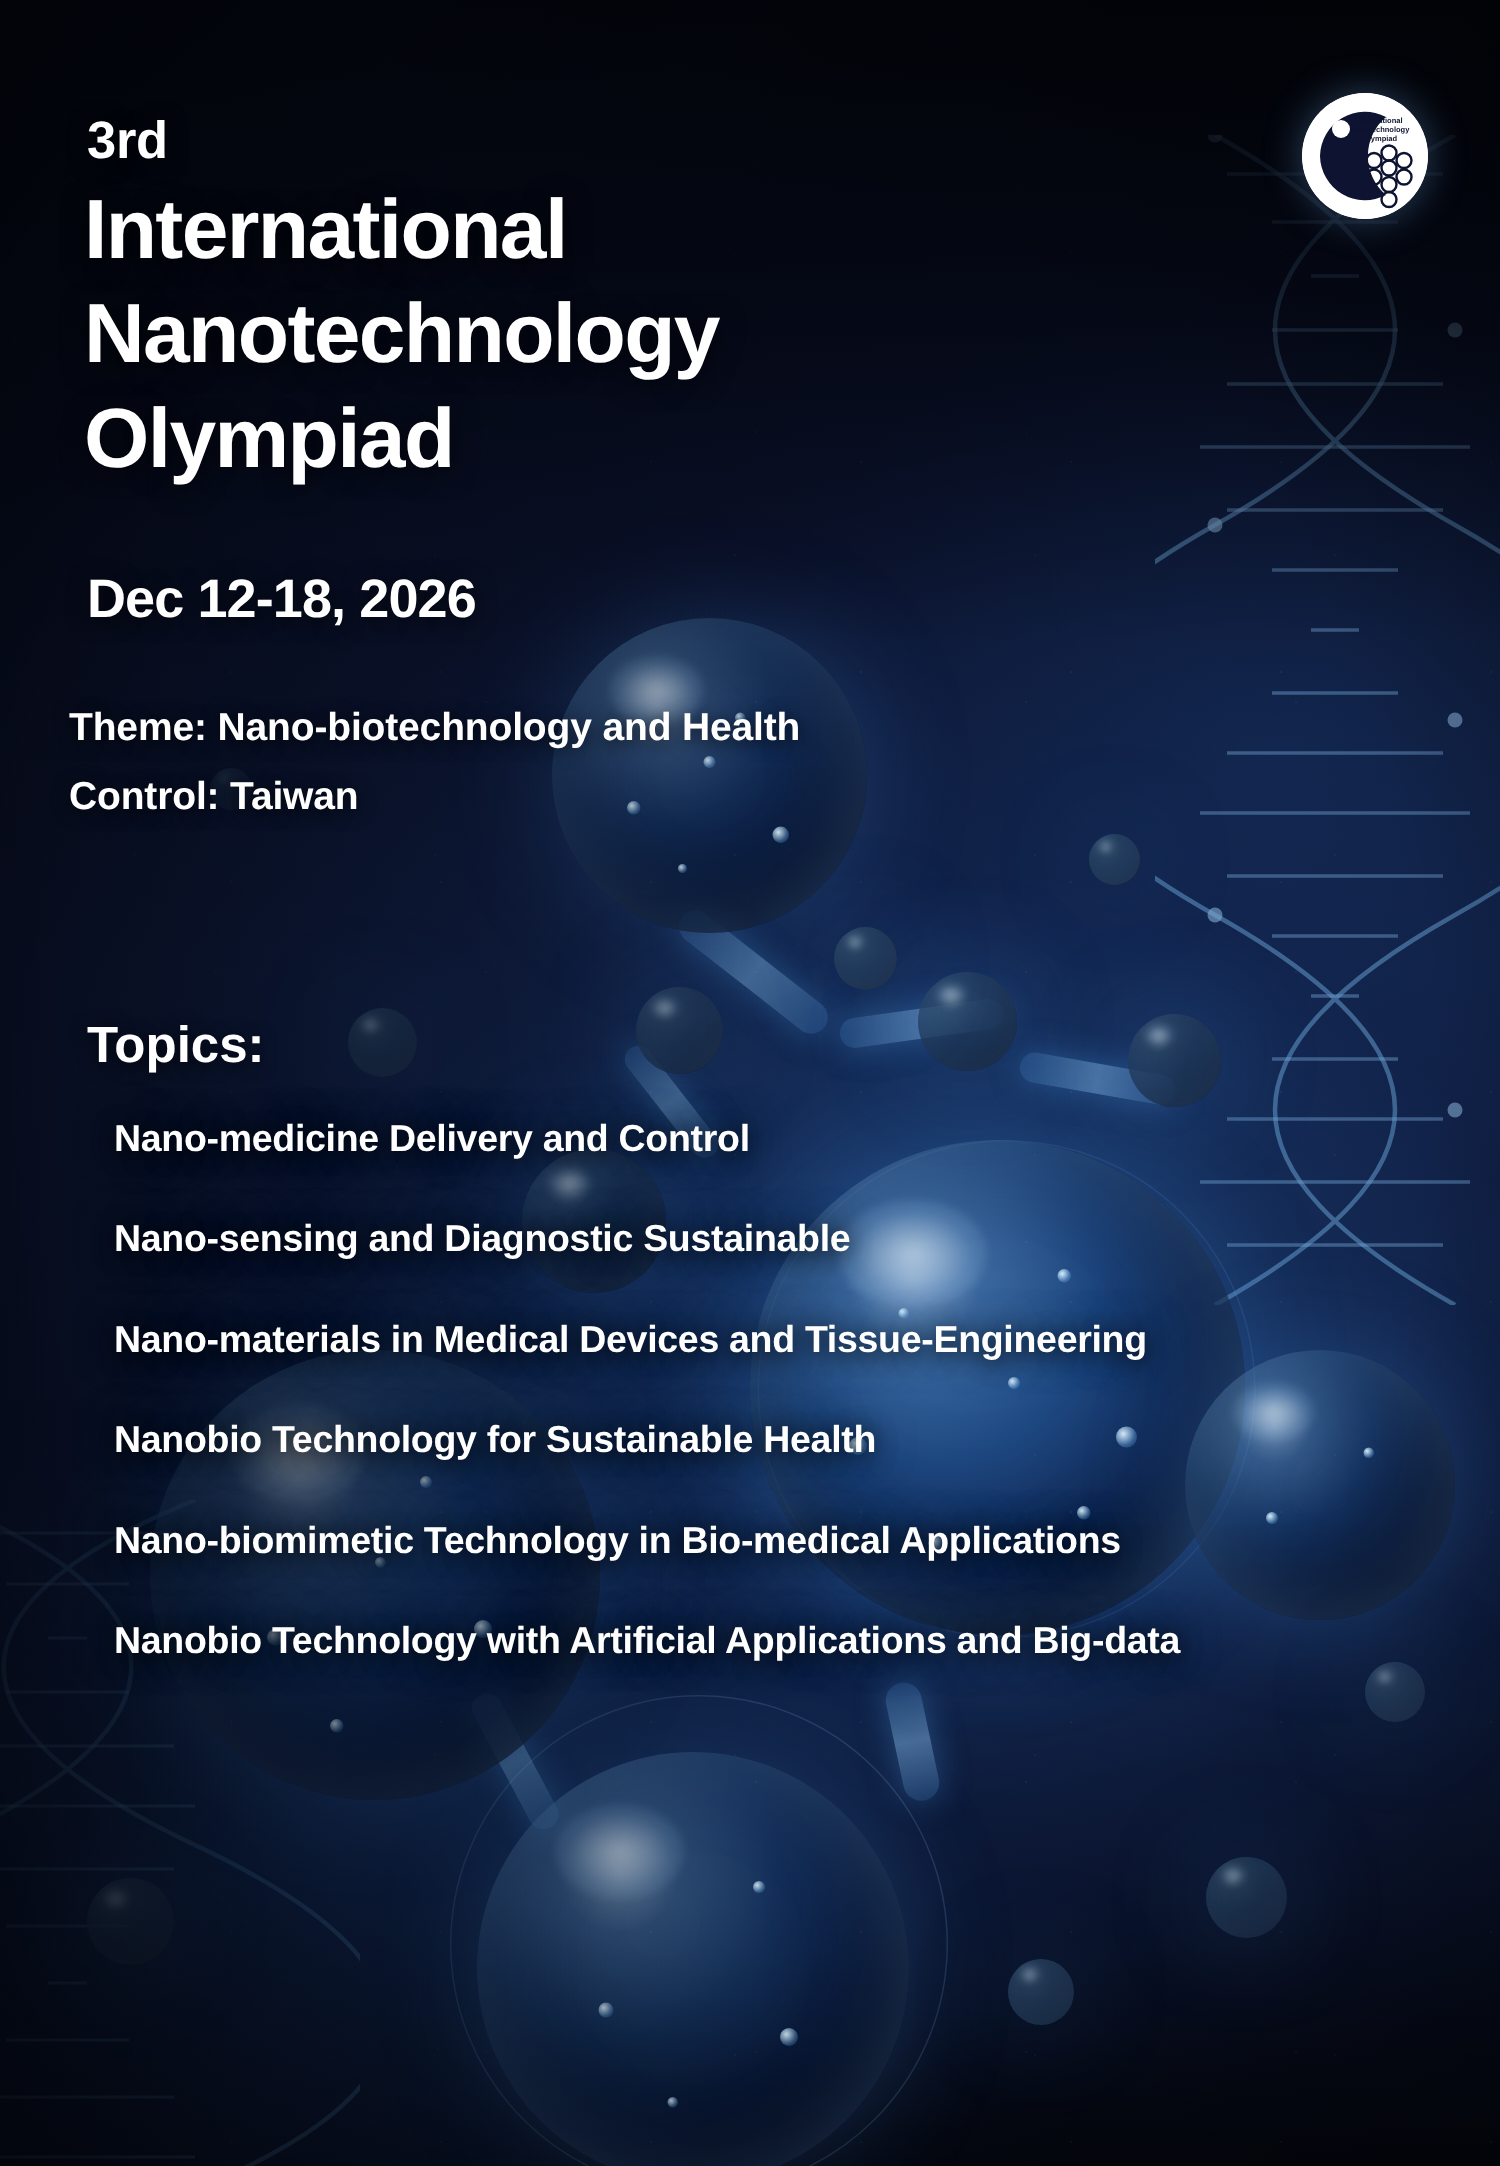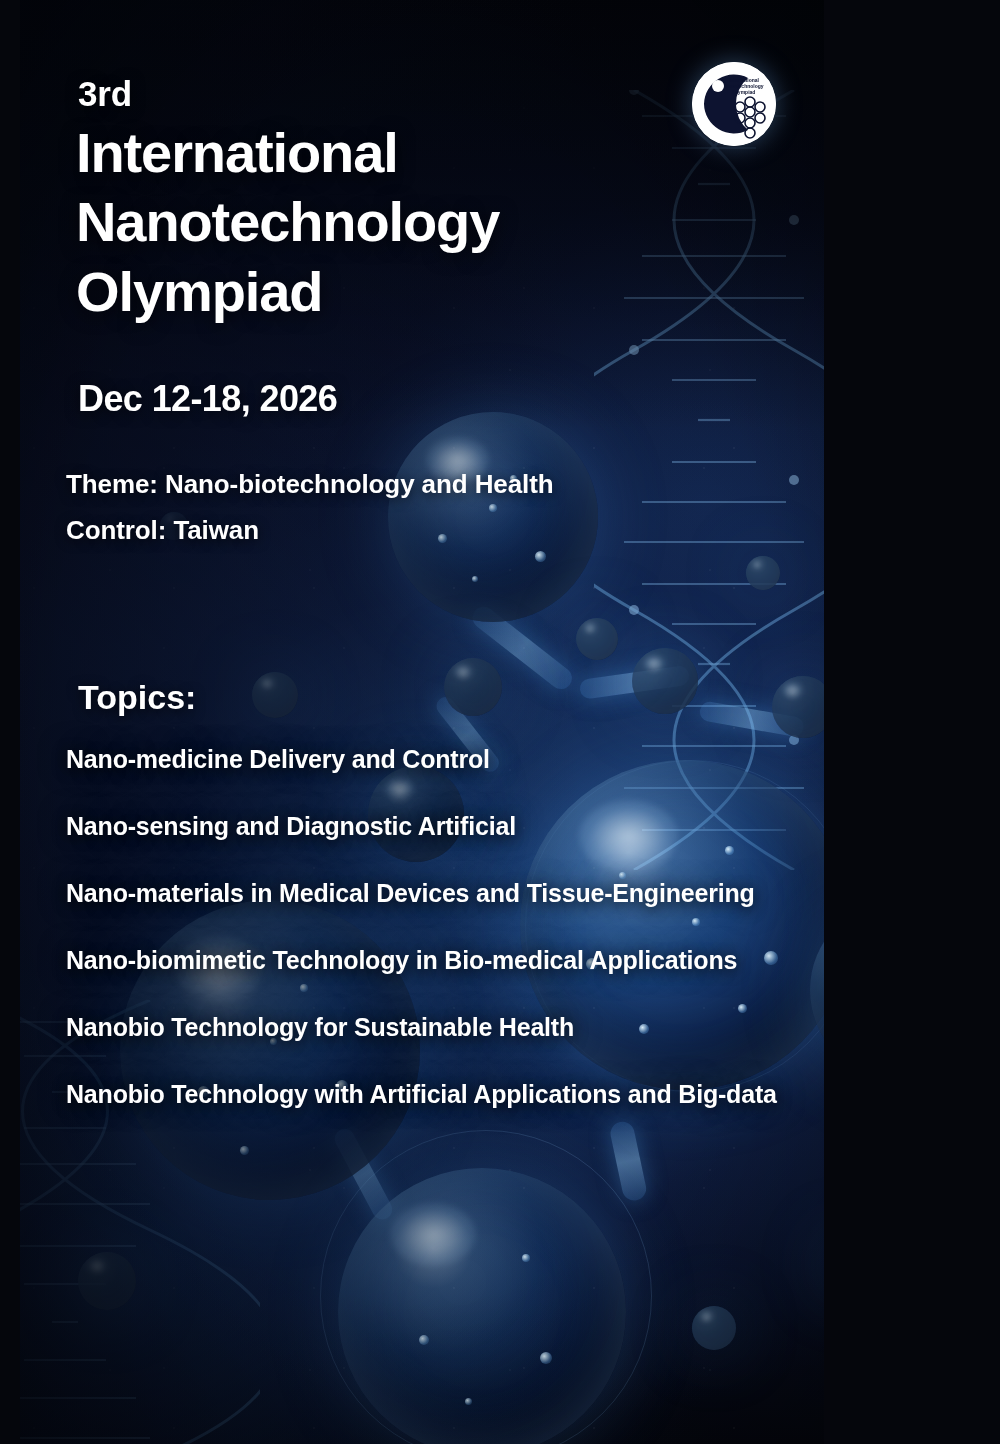--- a/index.html
+++ b/index.html
@@ -9,29 +9,28 @@
   }
   body {
     width: 1000px;
     height: 1444px;
     overflow: hidden;
     font-family: "Liberation Sans", sans-serif;
   }
 
   .poster {
     position: relative;
-    width: 804px;
+    width: 1000px;
     height: 1444px;
     overflow: hidden;
     background:
       radial-gradient(ellipse 900px 700px at 62% 62%, rgba(40,95,165,0.55) 0%, rgba(18,40,85,0.35) 45%, rgba(6,10,26,0.0) 75%),
       radial-gradient(ellipse 700px 600px at 20% 85%, rgba(25,70,135,0.45) 0%, rgba(10,22,55,0.25) 50%, rgba(5,8,20,0.0) 80%),
       radial-gradient(ellipse 600px 520px at 85% 35%, rgba(30,75,140,0.30) 0%, rgba(8,18,45,0.1) 60%, rgba(4,7,18,0.0) 85%),
       linear-gradient(180deg, #04060d 0%, #0a1028 22%, #101c3e 45%, #0e1a3a 70%, #080e22 88%, #04060e 100%);
-    margin-left: 20px;
   }
 
   
   .art { position: absolute; inset: 0; pointer-events: none; }
 
   .sphere {
     position: absolute;
     border-radius: 50%;
     background:
       radial-gradient(circle at 33% 28%, rgba(190,225,255,0.55) 0%, rgba(110,175,235,0.38) 14%, rgba(40,105,180,0.34) 38%, rgba(16,48,104,0.45) 62%, rgba(6,18,46,0.55) 85%, rgba(3,9,24,0.6) 100%);
@@ -165,21 +164,21 @@
     position: absolute;
     left: 58px;
     top: 678px;
     font-size: 34px;
     font-weight: 700;
     text-shadow: 0 2px 12px rgba(0,0,0,0.75);
   }
 
   .topics {
     position: absolute;
-    left: 46px;
+    left: 76px;
     top: 745px;
     width: 920px;
   }
   .topics li {
     list-style: none;
     font-size: 25px;
     font-weight: 700;
     letter-spacing: -0.2px;
     margin: 0 0 38px 0;
     text-shadow: 0 2px 14px rgba(0,0,0,0.8), 0 0 28px rgba(0,0,0,0.5);
@@ -354,22 +353,22 @@
     <div class="meta">
       <div>Theme: Nano-biotechnology and Health</div>
       <div>Control: Taiwan</div>
     </div>
 
     <div class="topics-label">Topics:</div>
 
     <div class="topics">
       <ul>
         <li>Nano-medicine Delivery and Control</li>
-        <li>Nano-sensing and Diagnostic Artificial</li>
+        <li>Nano-sensing and Diagnostic Sustainable</li>
         <li>Nano-materials in Medical Devices and Tissue-Engineering</li>
+        <li>Nanobio Technology for Sustainable Health</li>
         <li>Nano-biomimetic Technology in Bio-medical Applications</li>
-        <li>Nanobio Technology for Sustainable Health</li>
         <li>Nanobio Technology with Artificial Applications and Big-data</li>
       </ul>
     </div>
 
   </div>
 </div>
 
 </body></html>

